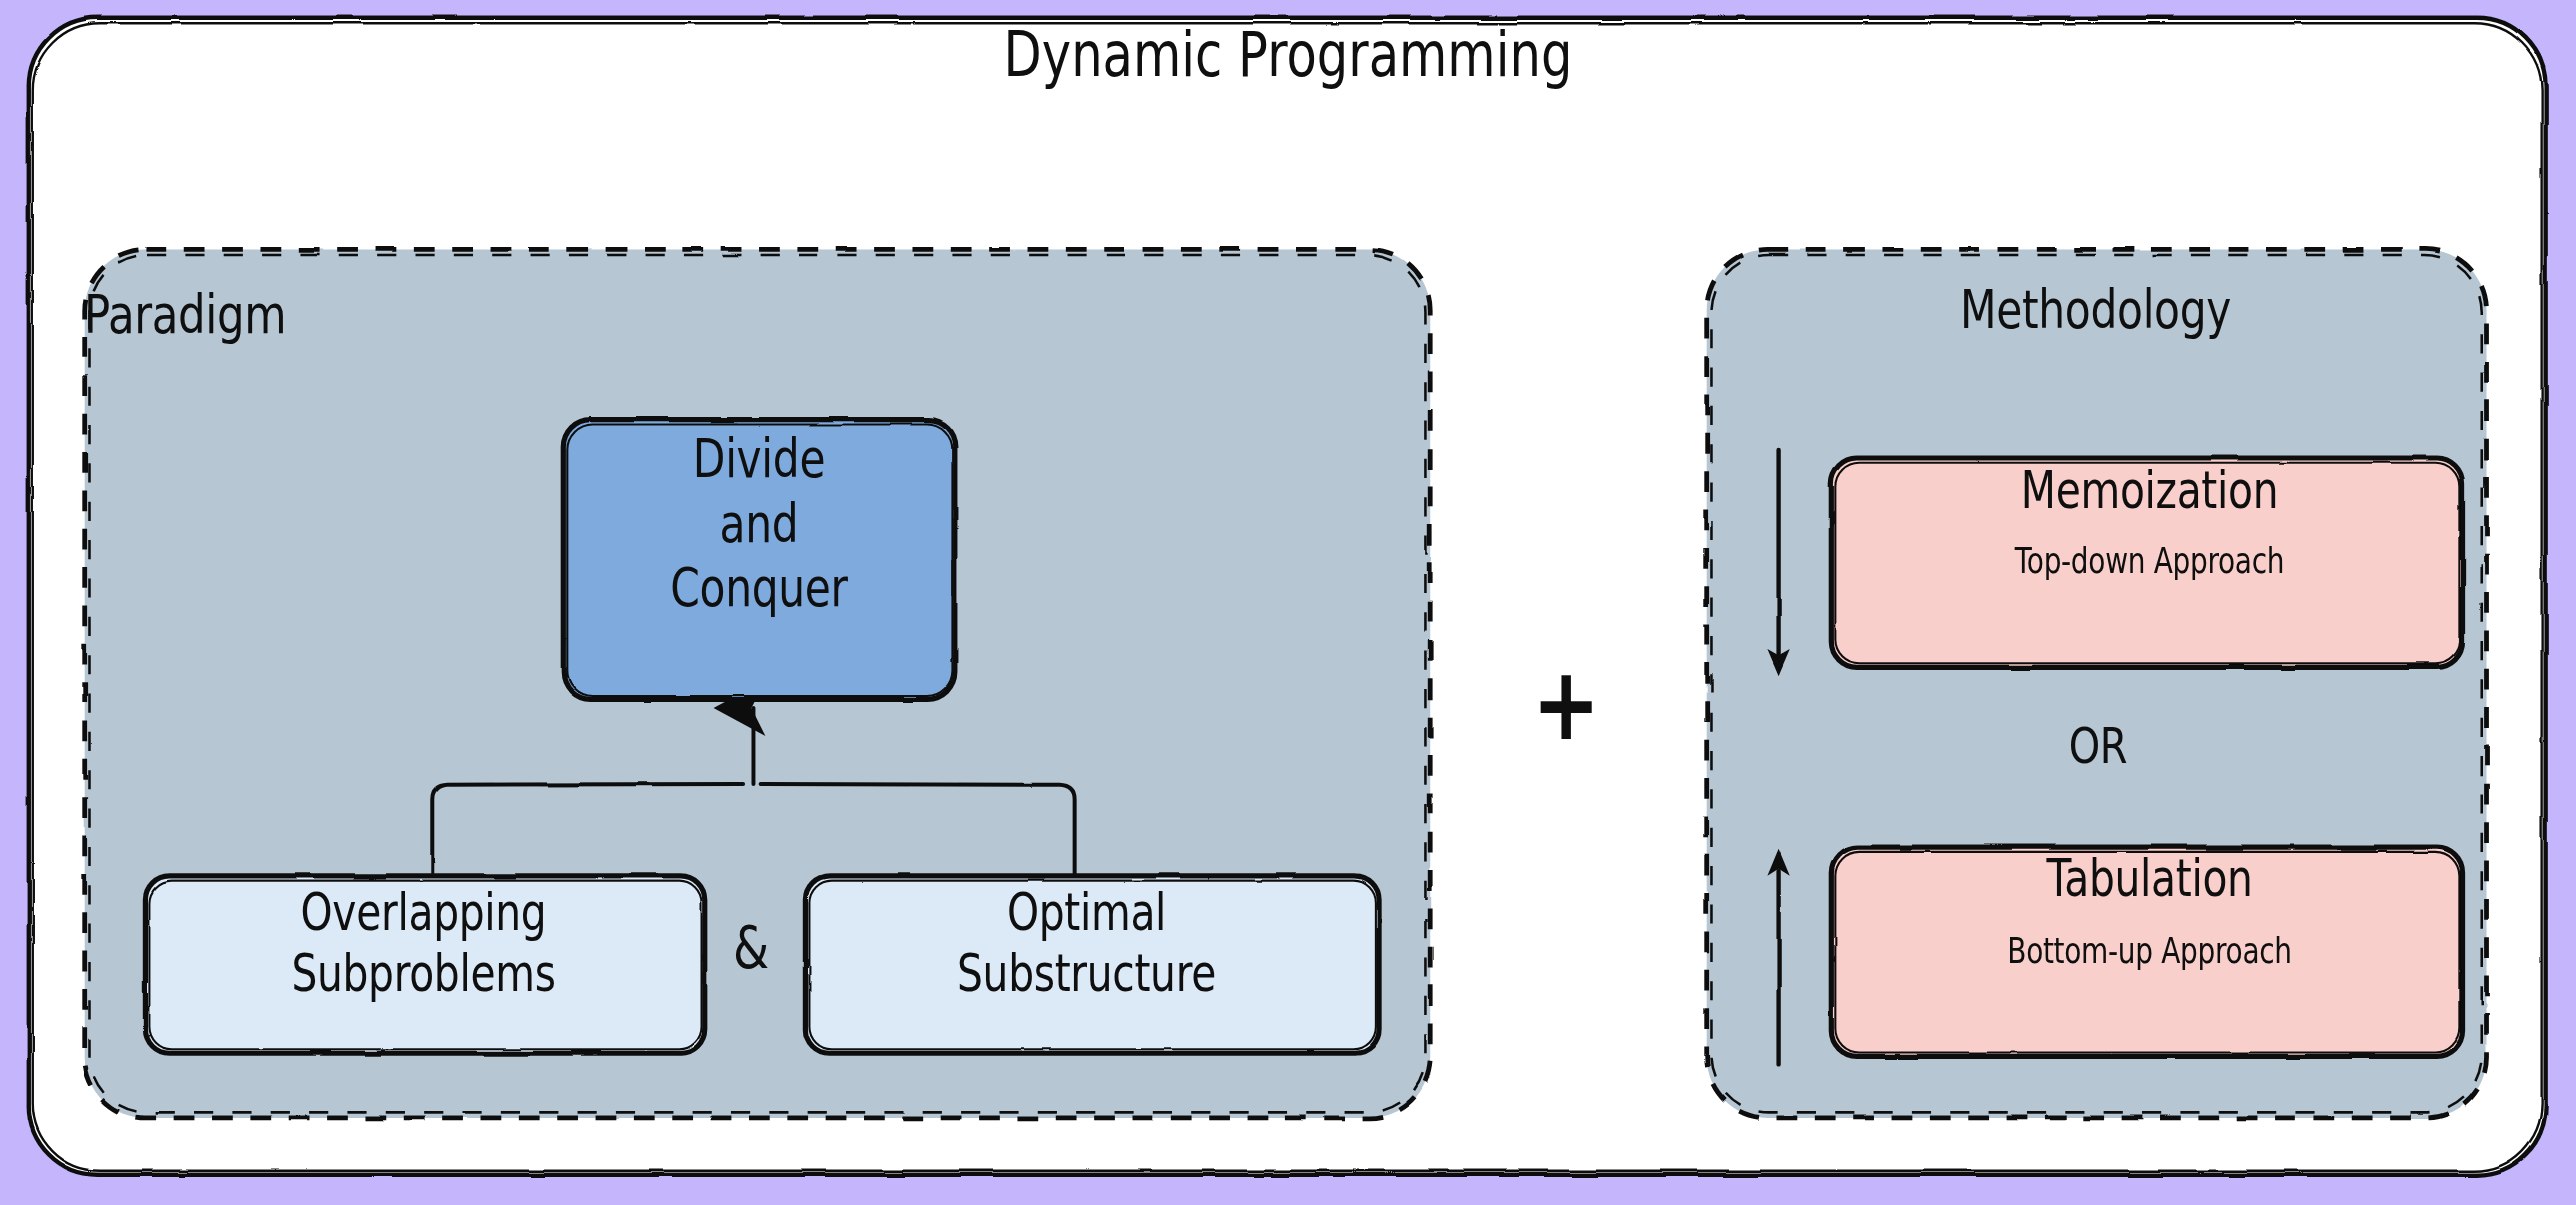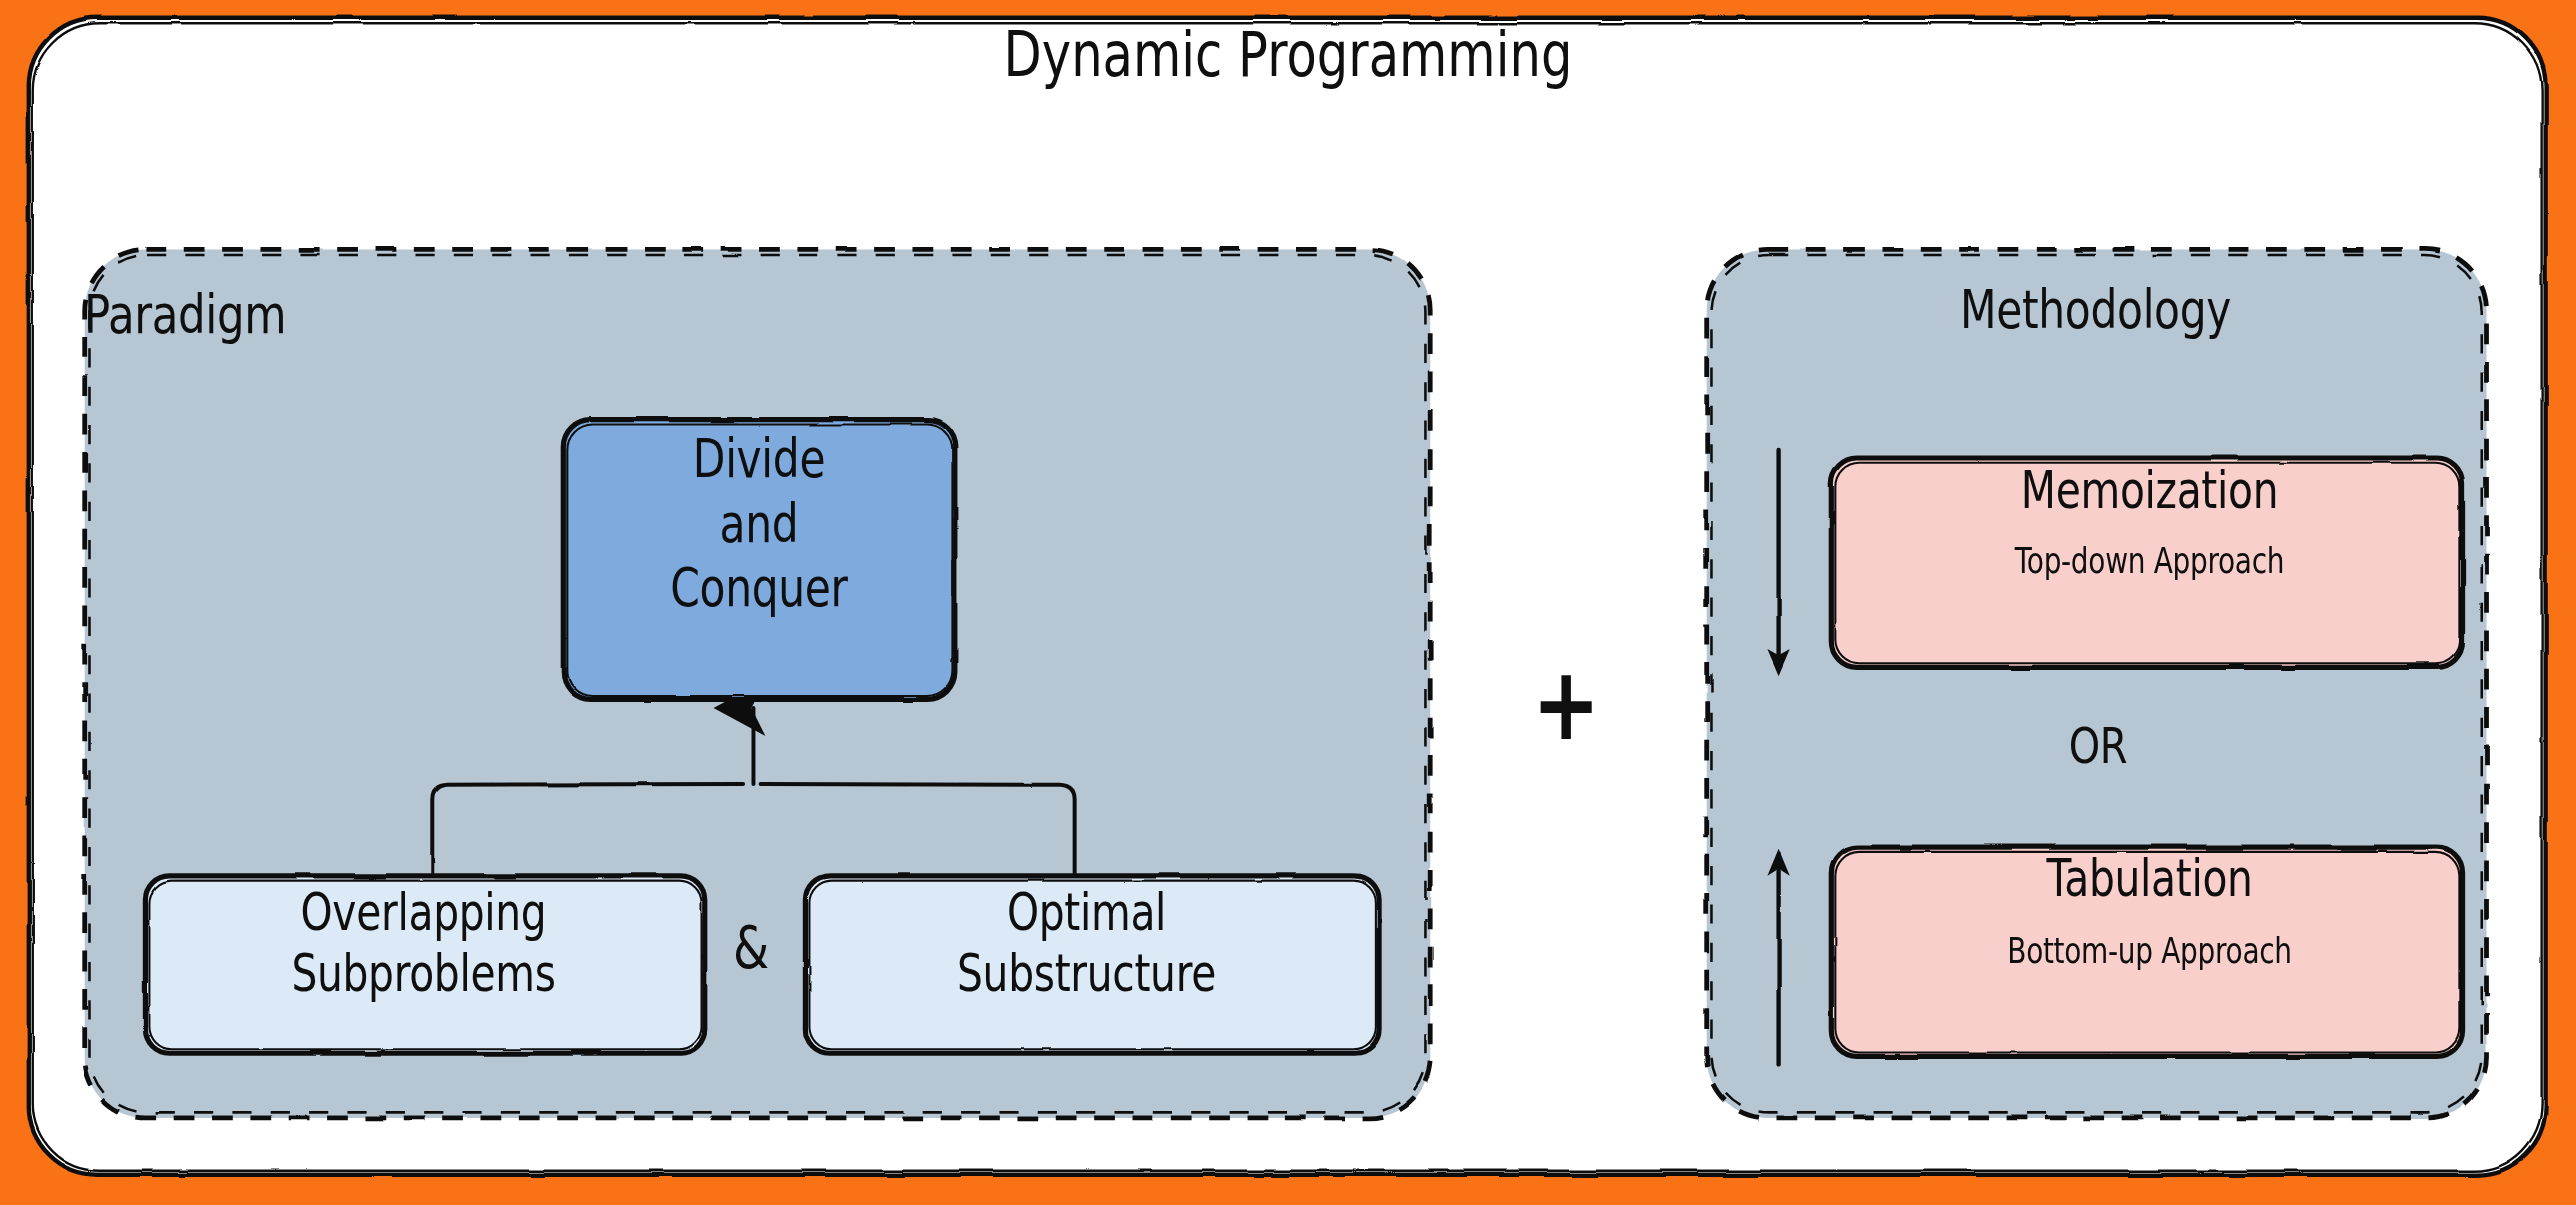--- a/index.html
+++ b/index.html
@@ -8,21 +8,21 @@
     padding: 0;
     background: #ffffff;
   }
   body {
     font-family: "DejaVu Sans", sans-serif;
   }
   #stage {
     position: relative;
     width: 2576px;
     height: 1206px;
-    background: #f97316;
+    background: #c4b5fd;
     overflow: hidden;
   }
   #sketch {
     position: absolute;
     left: 0; top: 0;
     width: 2576px;
     height: 1206px;
   }
   .lbl {
     position: absolute;

